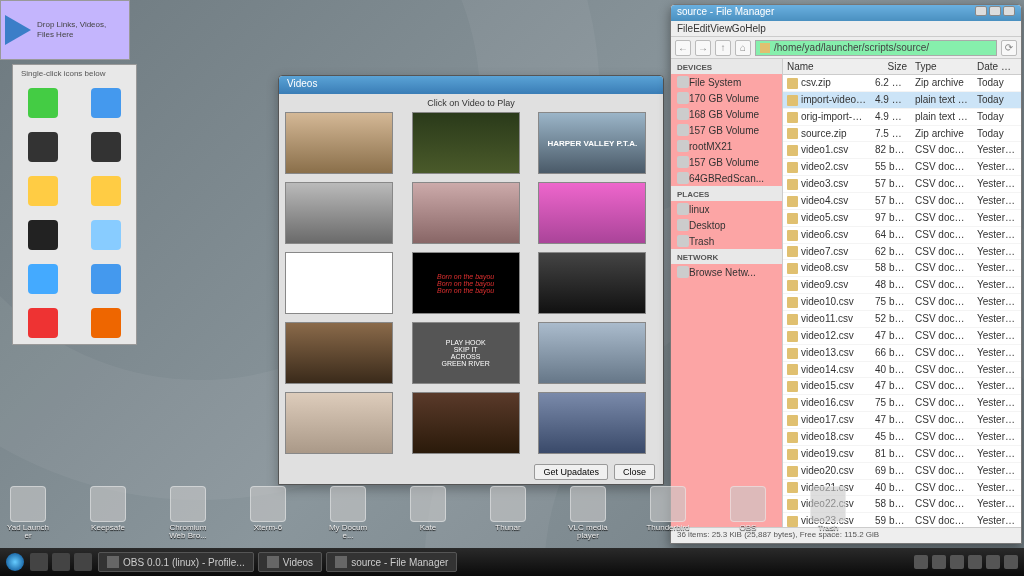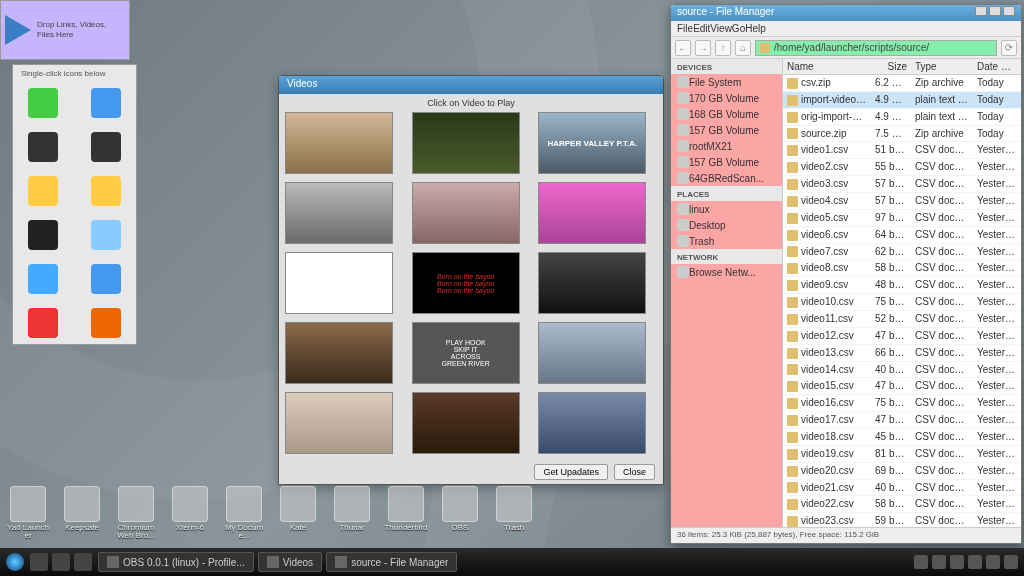--- a/index.html
+++ b/index.html
@@ -14,21 +14,21 @@
 .drop-panel .txt { font-size:8px; color:#444; line-height:1.2; }
 
 
 .icon-col { position:absolute; top:64px; left:12px; width:125px; background:#e8e8e8; border:1px solid #999; padding:4px 8px; }
 .icon-col .hint { font-size:8px; color:#555; margin-bottom:8px; }
 .icon-grid { display:grid; grid-template-columns:repeat(2,1fr); gap:10px 18px; justify-items:center; }
 .icon-grid .cell { width:40px; height:34px; display:flex; align-items:center; justify-content:center; }
 .bigicon { width:30px; height:30px; border-radius:4px; }
 
 
-.desktop-icons { position:absolute; bottom:36px; left:6px; display:flex; gap:10px; }
+.desktop-icons { position:absolute; bottom:36px; left:6px; display:flex; gap:36px; }
 .dicon { width:44px; text-align:center; }
 .dicon .box { width:36px; height:36px; margin:0 auto 2px; background:rgba(200,200,200,0.6); border:1px solid rgba(255,255,255,0.4); border-radius:4px; display:flex; align-items:center; justify-content:center; }
 .dicon .lbl { font-size:8px; color:#eee; text-shadow:0 1px 1px #000; line-height:1; word-break:break-all; }
 
 
 .vwin { position:absolute; top:75px; left:278px; width:386px; height:410px; background:#e0e0e0; border:1px solid #555; border-radius:4px 4px 0 0; box-shadow:0 4px 12px rgba(0,0,0,0.3); }
 .vwin .titlebar { height:18px; background:linear-gradient(#5aa3d6,#3a7db6); color:#fff; font-size:9px; padding:2px 8px; border-radius:4px 4px 0 0; }
 .vwin .hdr { text-align:center; font-size:9px; padding:4px 0; color:#333; }
 .thumb-area { height:350px; overflow:hidden; padding:0 6px; }
 .thumbs { display:grid; grid-template-columns:repeat(3,1fr); gap:8px; }
@@ -278,21 +278,21 @@
             <div class="col-date">Today</div>
           </div>
           <div class="fl-row">
             <div class="col-name"><span class="ic"></span>source.zip</div>
             <div class="col-size">7.5 KiB</div>
             <div class="col-type">Zip archive</div>
             <div class="col-date">Today</div>
           </div>
           <div class="fl-row">
             <div class="col-name"><span class="ic"></span>video1.csv</div>
-            <div class="col-size">51 bytes</div>
+            <div class="col-size">82 bytes</div>
             <div class="col-type">CSV document</div>
             <div class="col-date">Yesterday</div>
           </div>
           <div class="fl-row">
             <div class="col-name"><span class="ic"></span>video2.csv</div>
             <div class="col-size">55 bytes</div>
             <div class="col-type">CSV document</div>
             <div class="col-date">Yesterday</div>
           </div>
           <div class="fl-row">
@@ -448,20 +448,24 @@
       <div class="box"></div>
       <div class="lbl">My Docume...</div>
     </div>
     <div class="dicon">
       <div class="box"></div>
       <div class="lbl">Kate</div>
     </div>
     <div class="dicon">
       <div class="box"></div>
       <div class="lbl">Thunar</div>
+    </div>
+    <div class="dicon">
+      <div class="box"></div>
+      <div class="lbl">VLC media player</div>
     </div>
     <div class="dicon">
       <div class="box"></div>
       <div class="lbl">Thunderbird</div>
     </div>
     <div class="dicon">
       <div class="box"></div>
       <div class="lbl">OBS</div>
     </div>
     <div class="dicon">

